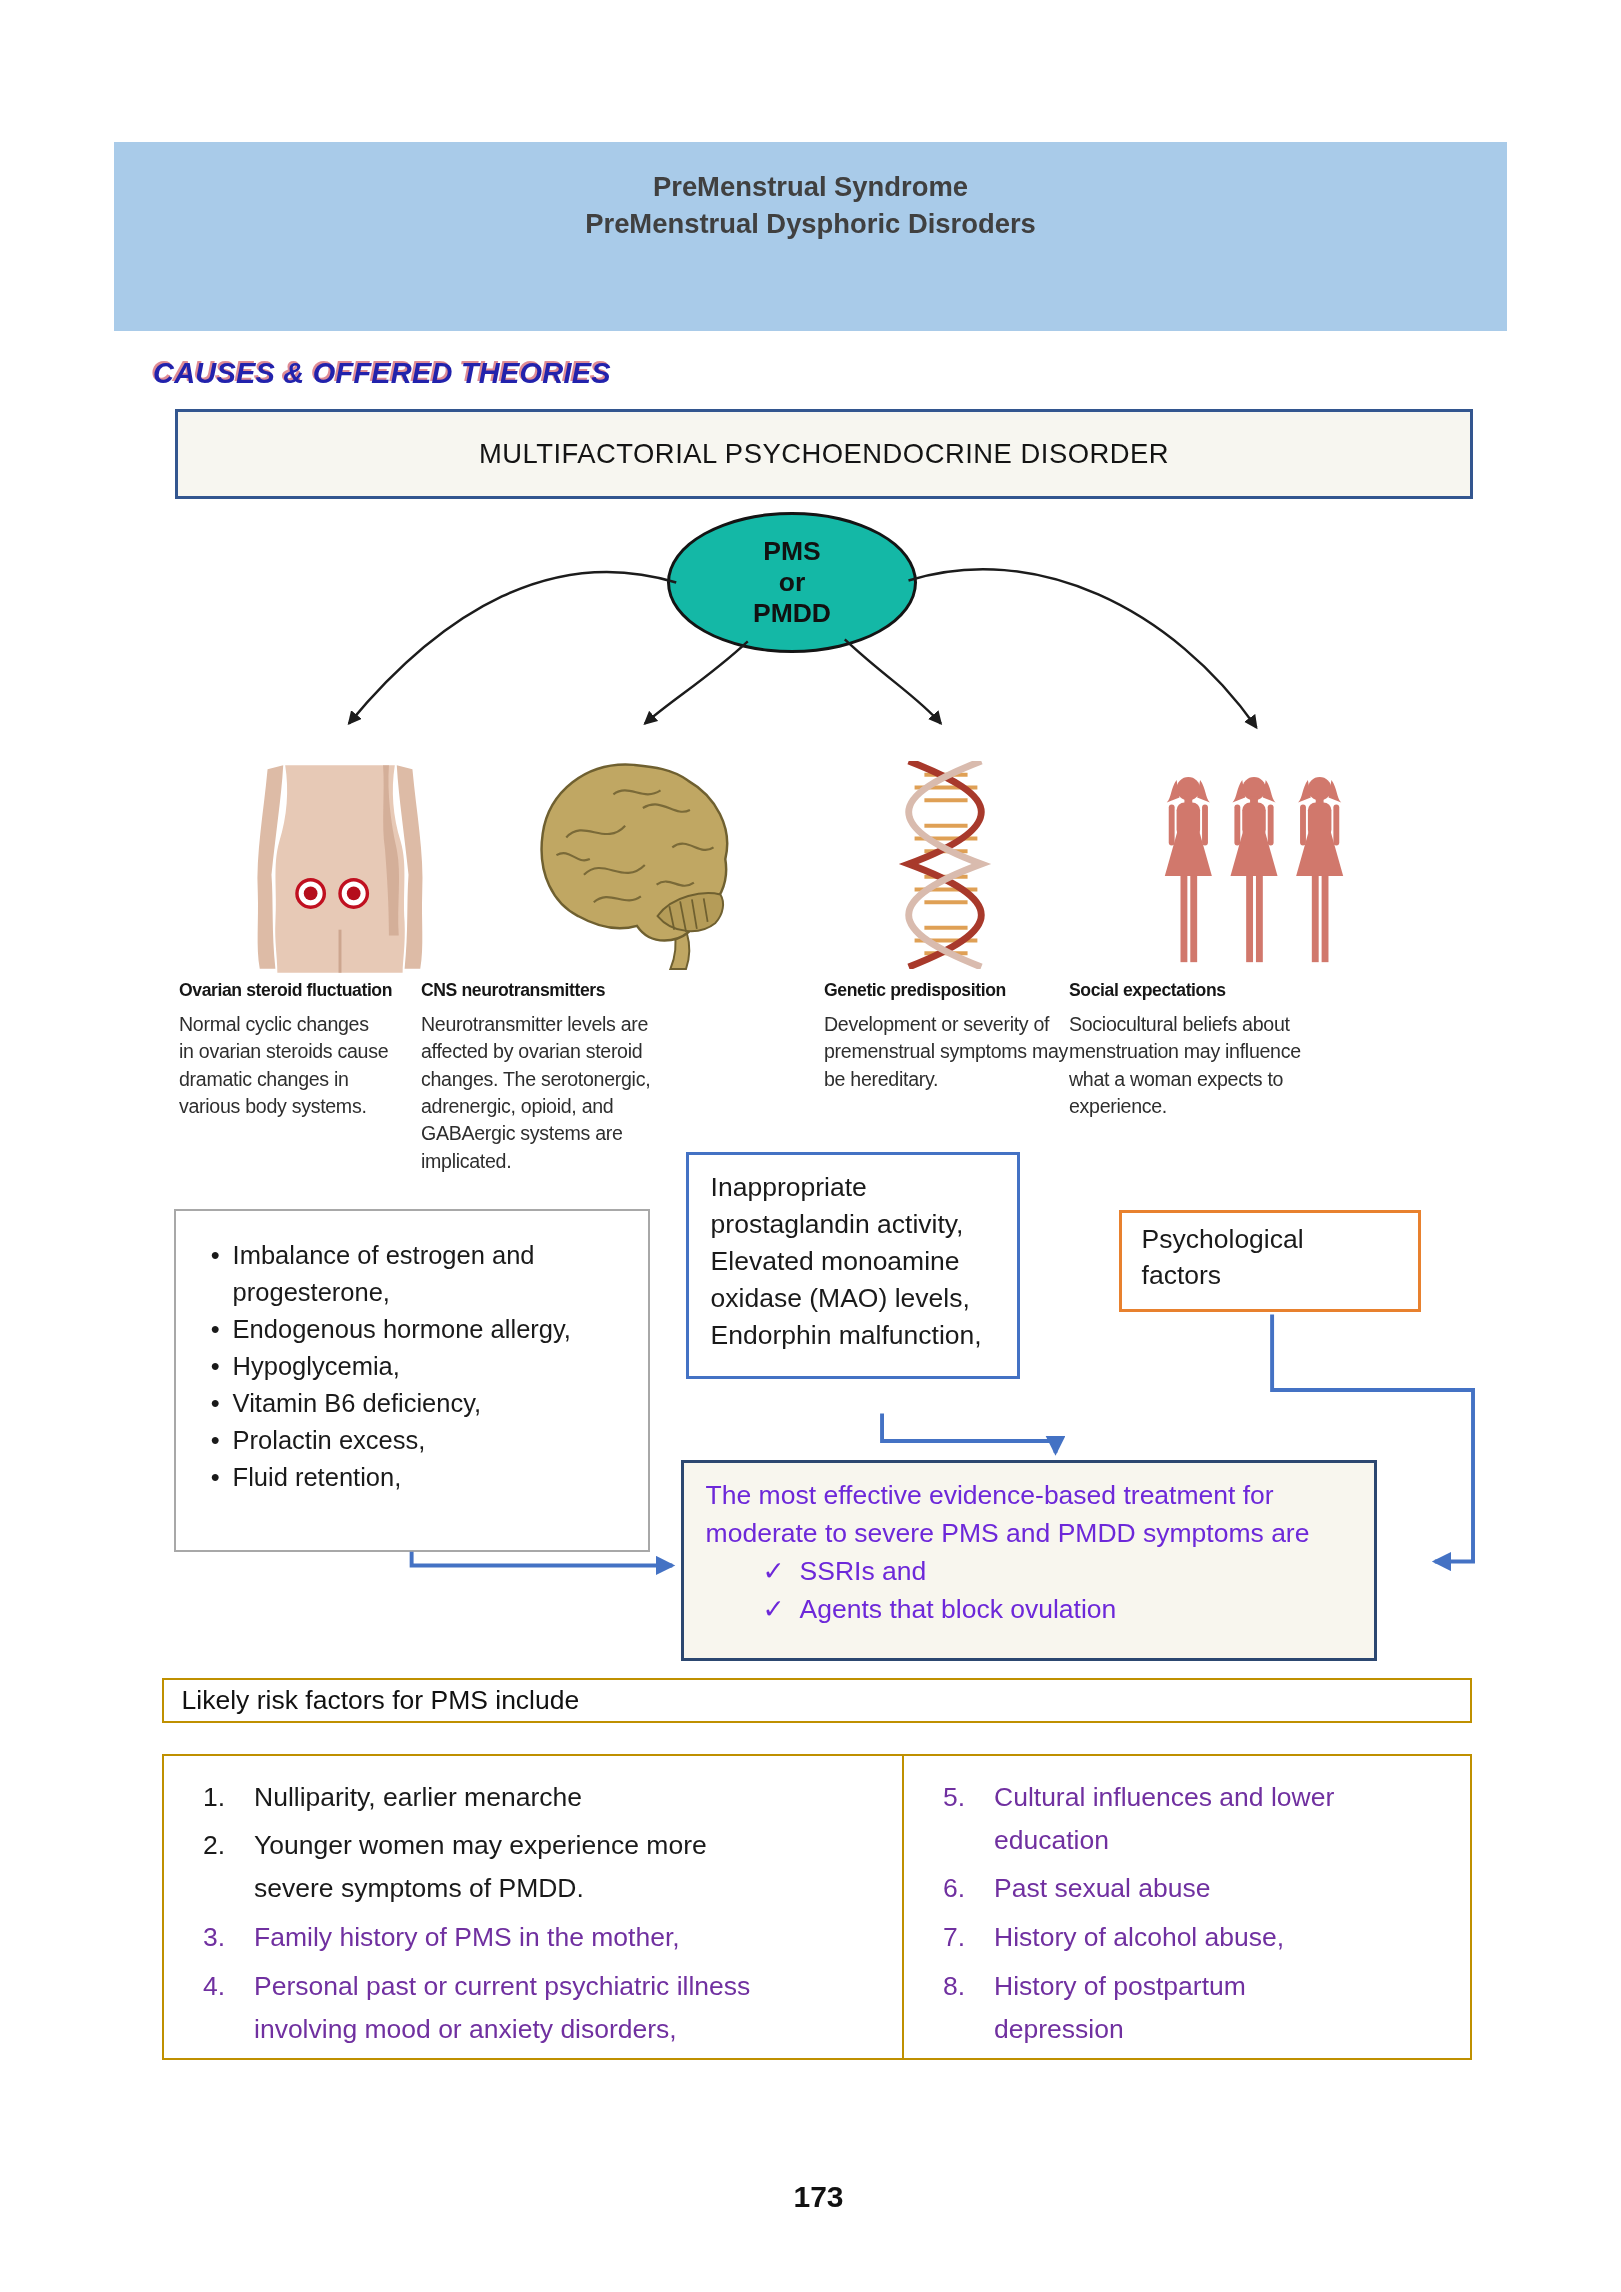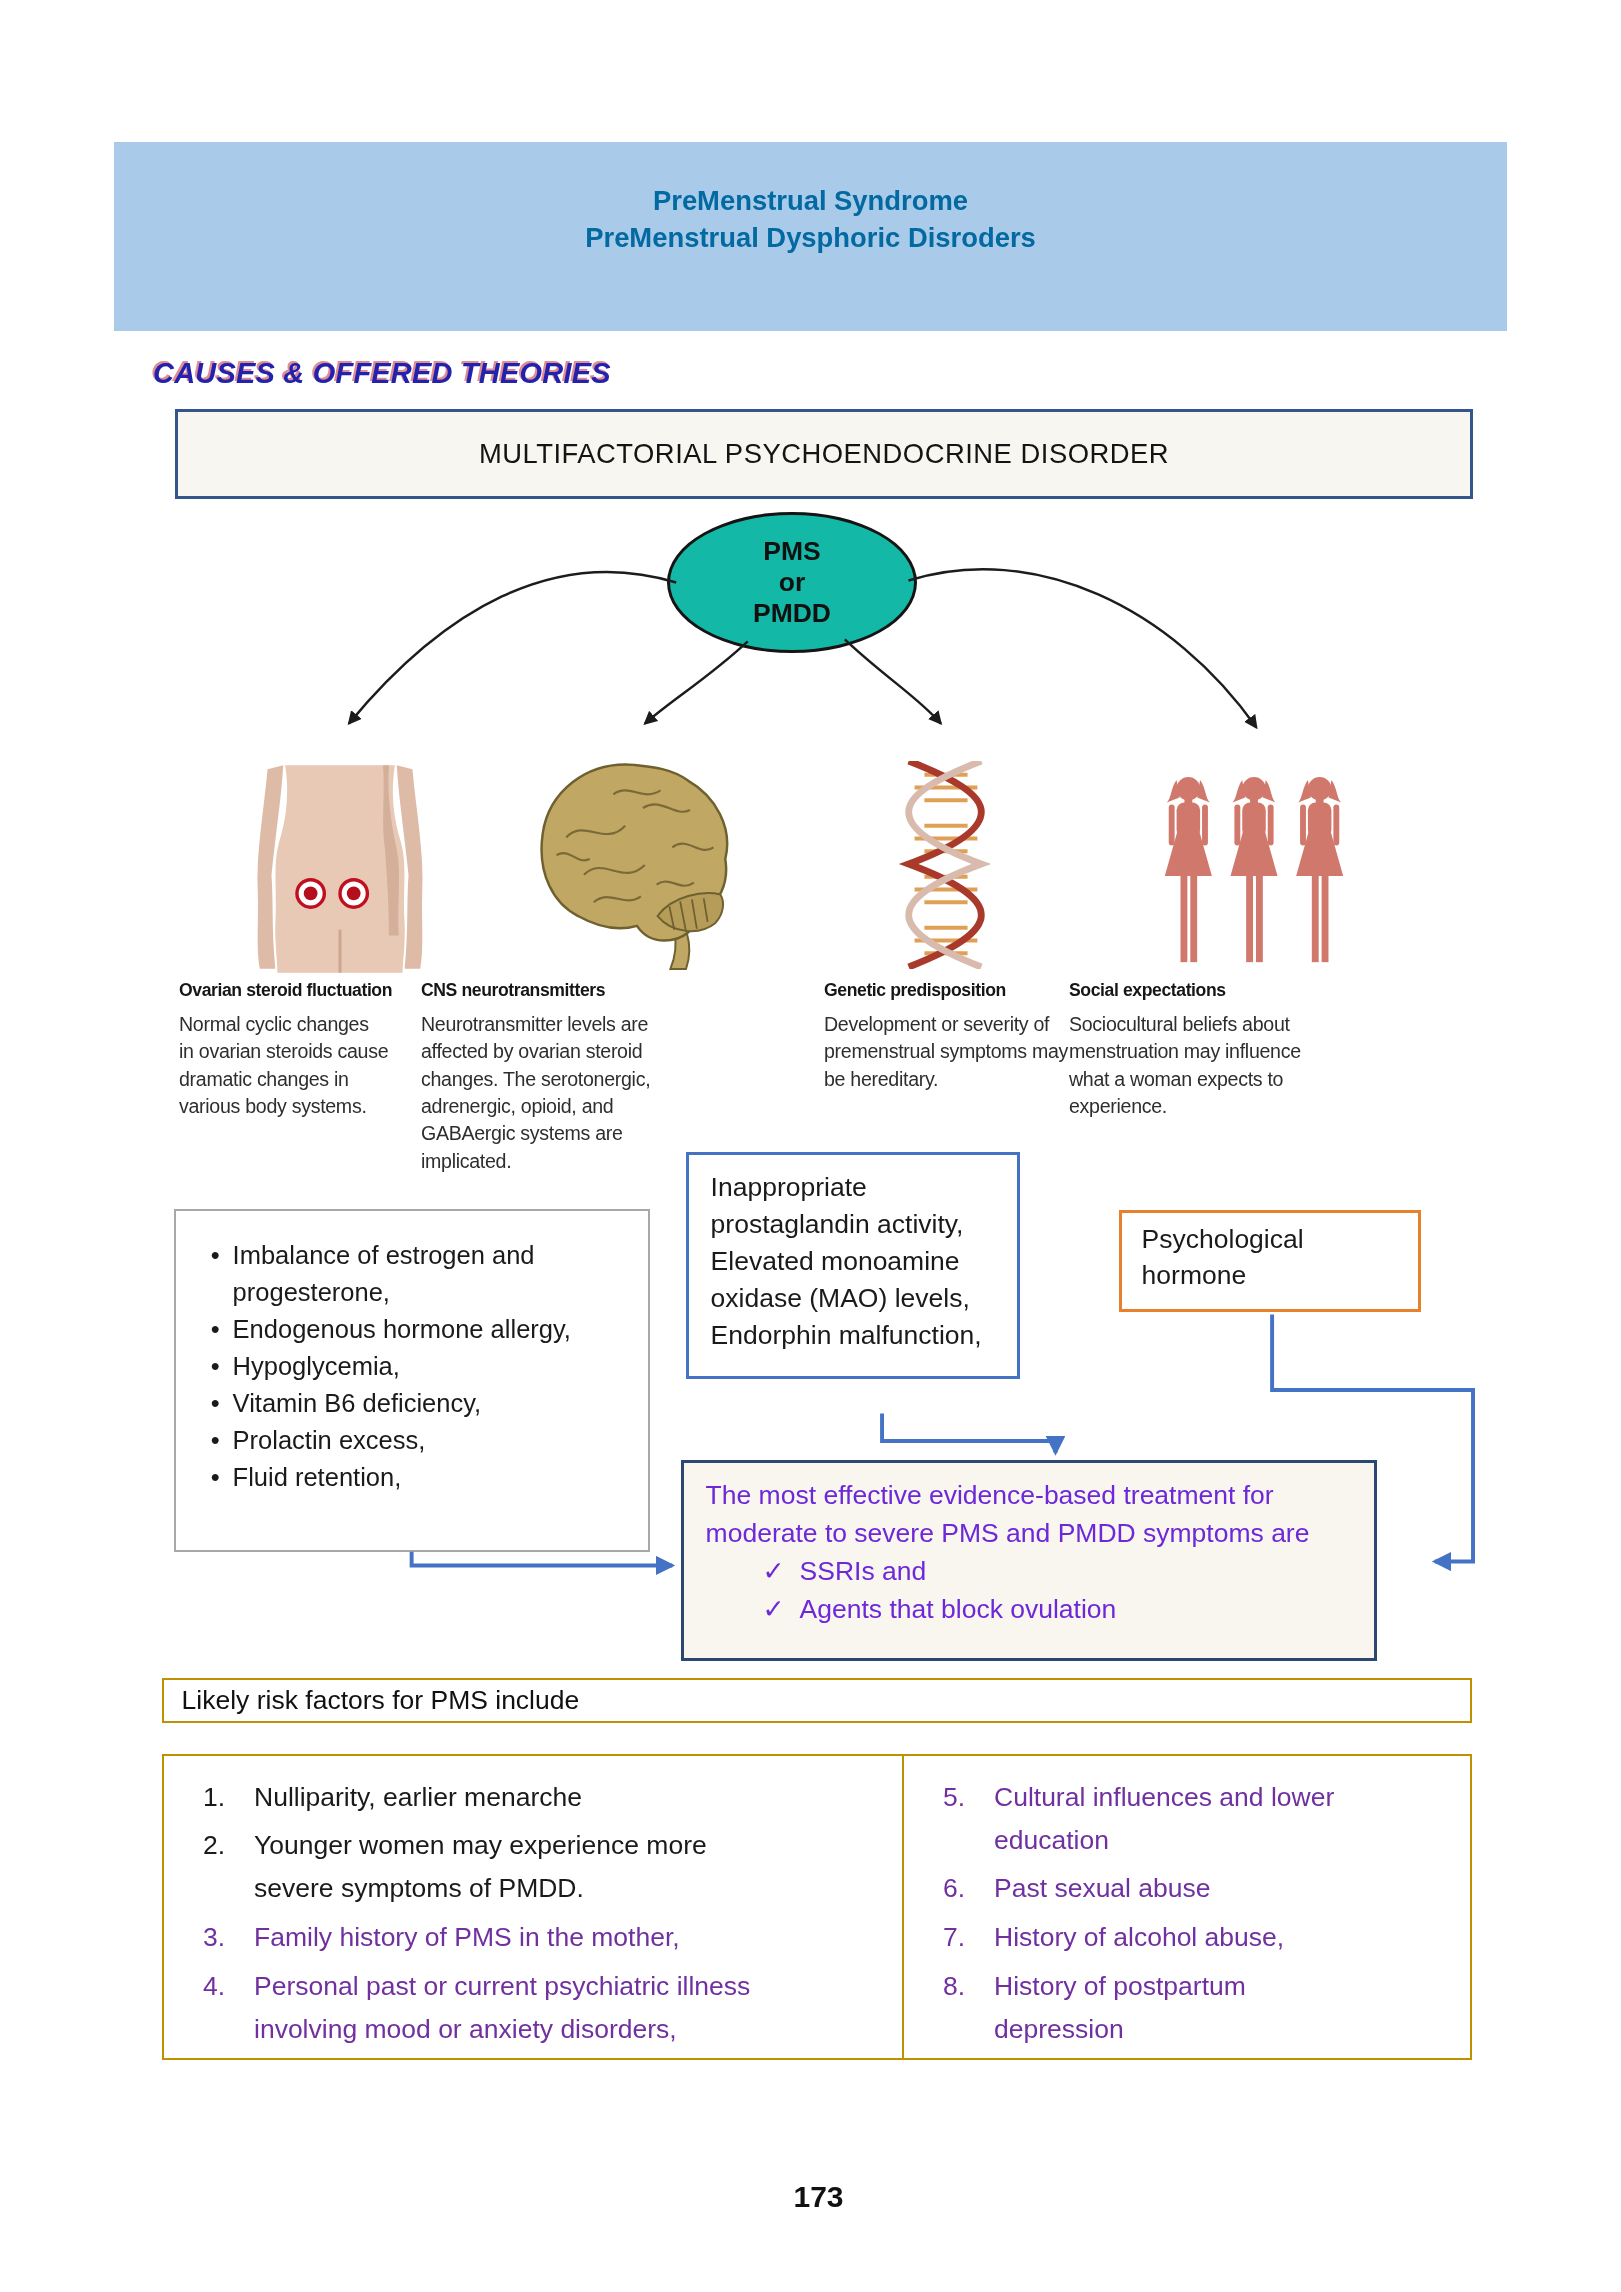--- a/index.html
+++ b/index.html
@@ -2,21 +2,21 @@
 <html><head>
 <meta charset="utf-8">
 <style>
   html,body{margin:0;padding:0;background:#e9e9e9;}
   #page{
     position:relative;width:1621px;height:2293px;background:#ffffff;
     font-family:"Liberation Sans", sans-serif;color:#1a1a1a;overflow:hidden;margin:0 auto;
   }
   
   .banner{position:absolute;left:114px;top:142px;width:1393px;height:189px;background:#A9CBE9;}
-  .banner-inner{padding-top:40px;text-align:center;color:#0369a1;font-size:27.4px;font-weight:600;line-height:37px;}
+  .banner-inner{padding-top:26px;text-align:center;color:#404040;font-size:27.4px;font-weight:600;line-height:37px;}
   
   .causes{position:absolute;left:153px;top:357px;font-size:29px;font-weight:bold;font-style:italic;
     color:#2222AC;text-shadow:-2px -2px 0 rgba(185,0,20,.45);letter-spacing:0.2px;}
   
   .mbox{position:absolute;left:175px;top:409px;width:1298px;height:90px;background:#F7F6F0;
     border:3.9px solid #33568F;box-sizing:border-box;display:flex;align-items:center;justify-content:center;
     font-size:27.4px;letter-spacing:0.5px;color:#141414;}
   
   .ellipse{position:absolute;left:667px;top:512px;width:250px;height:141px;border-radius:50%;
     background:#14b8a6;border:3.9px solid #141414;box-sizing:border-box;display:flex;flex-direction:column;
@@ -217,21 +217,21 @@
       </div>
   </div>
 
   <div class="bluebox">Inappropriate
 prostaglandin activity,
 Elevated monoamine
 oxidase (MAO) levels,
 Endorphin malfunction,</div>
 
   <div class="orangebox">Psychological
-hormone</div>
+factors</div>
 
   <div class="treatbox">
     <div>The most effective evidence-based treatment for</div>
     <div>moderate to severe PMS and PMDD symptoms are</div>
     <div class="chk">
       <span class="tick">✓</span>
       <span>SSRIs and</span>
     </div>
     <div class="chk">
       <span class="tick">✓</span>

